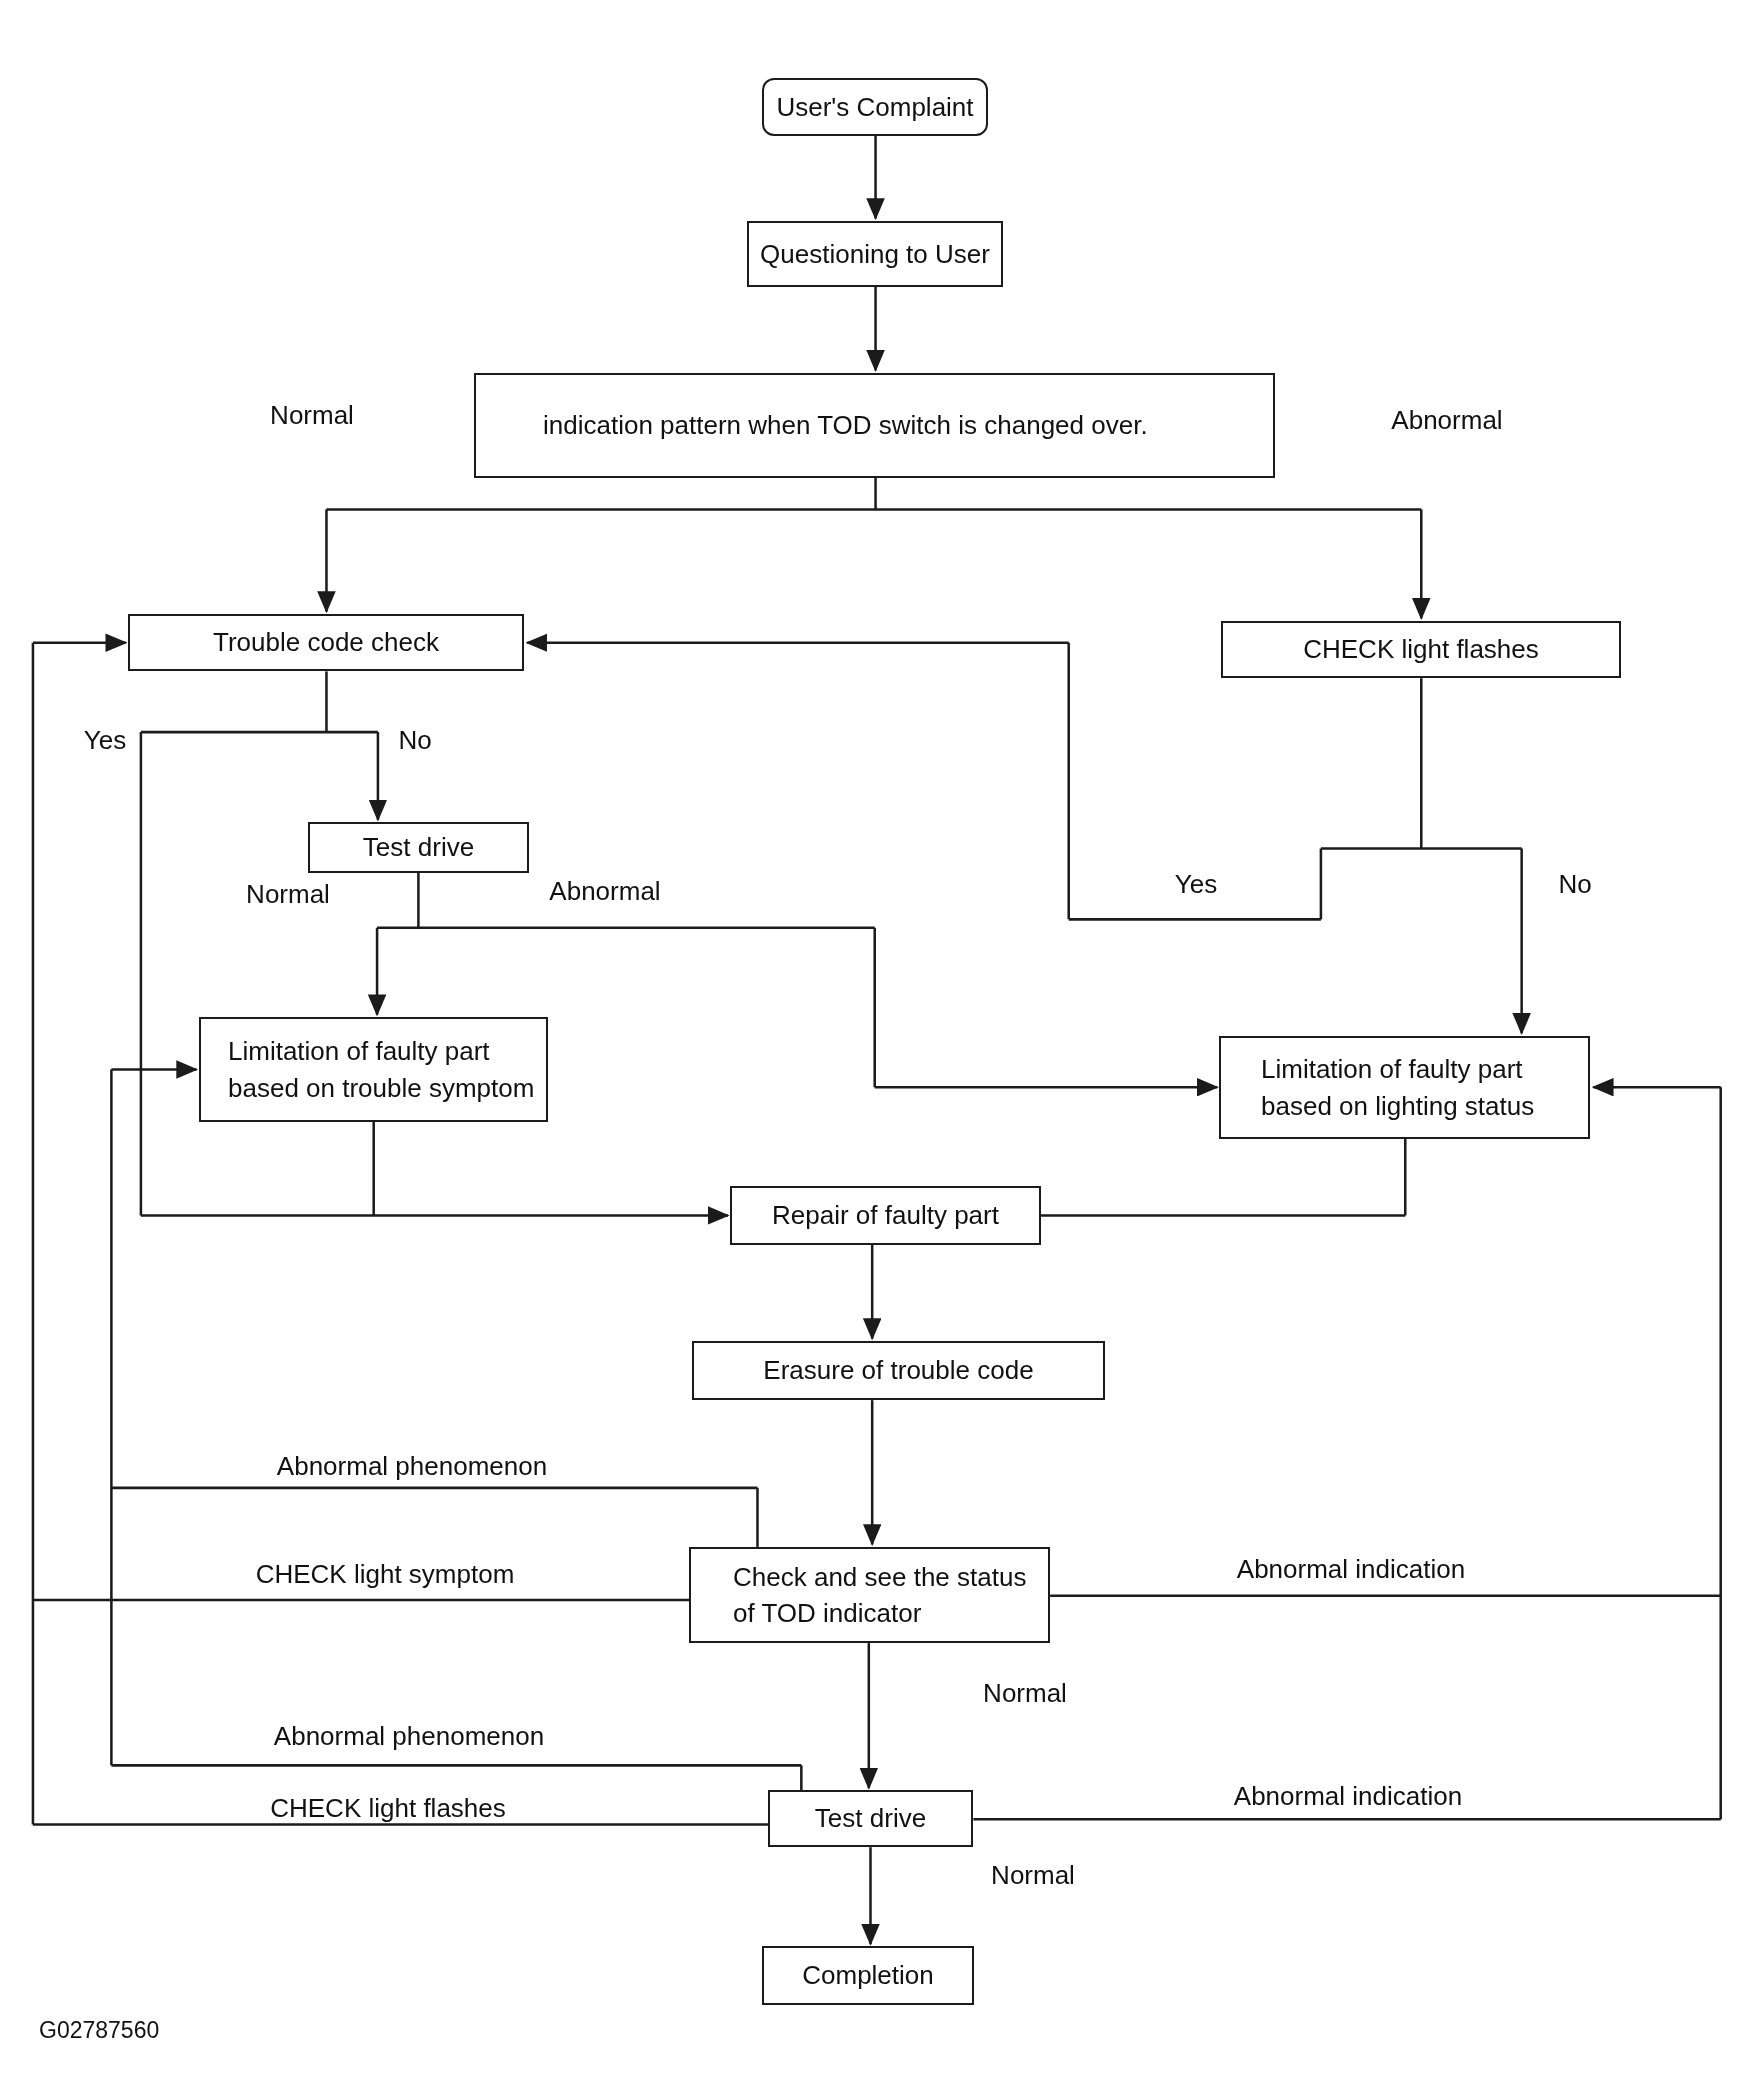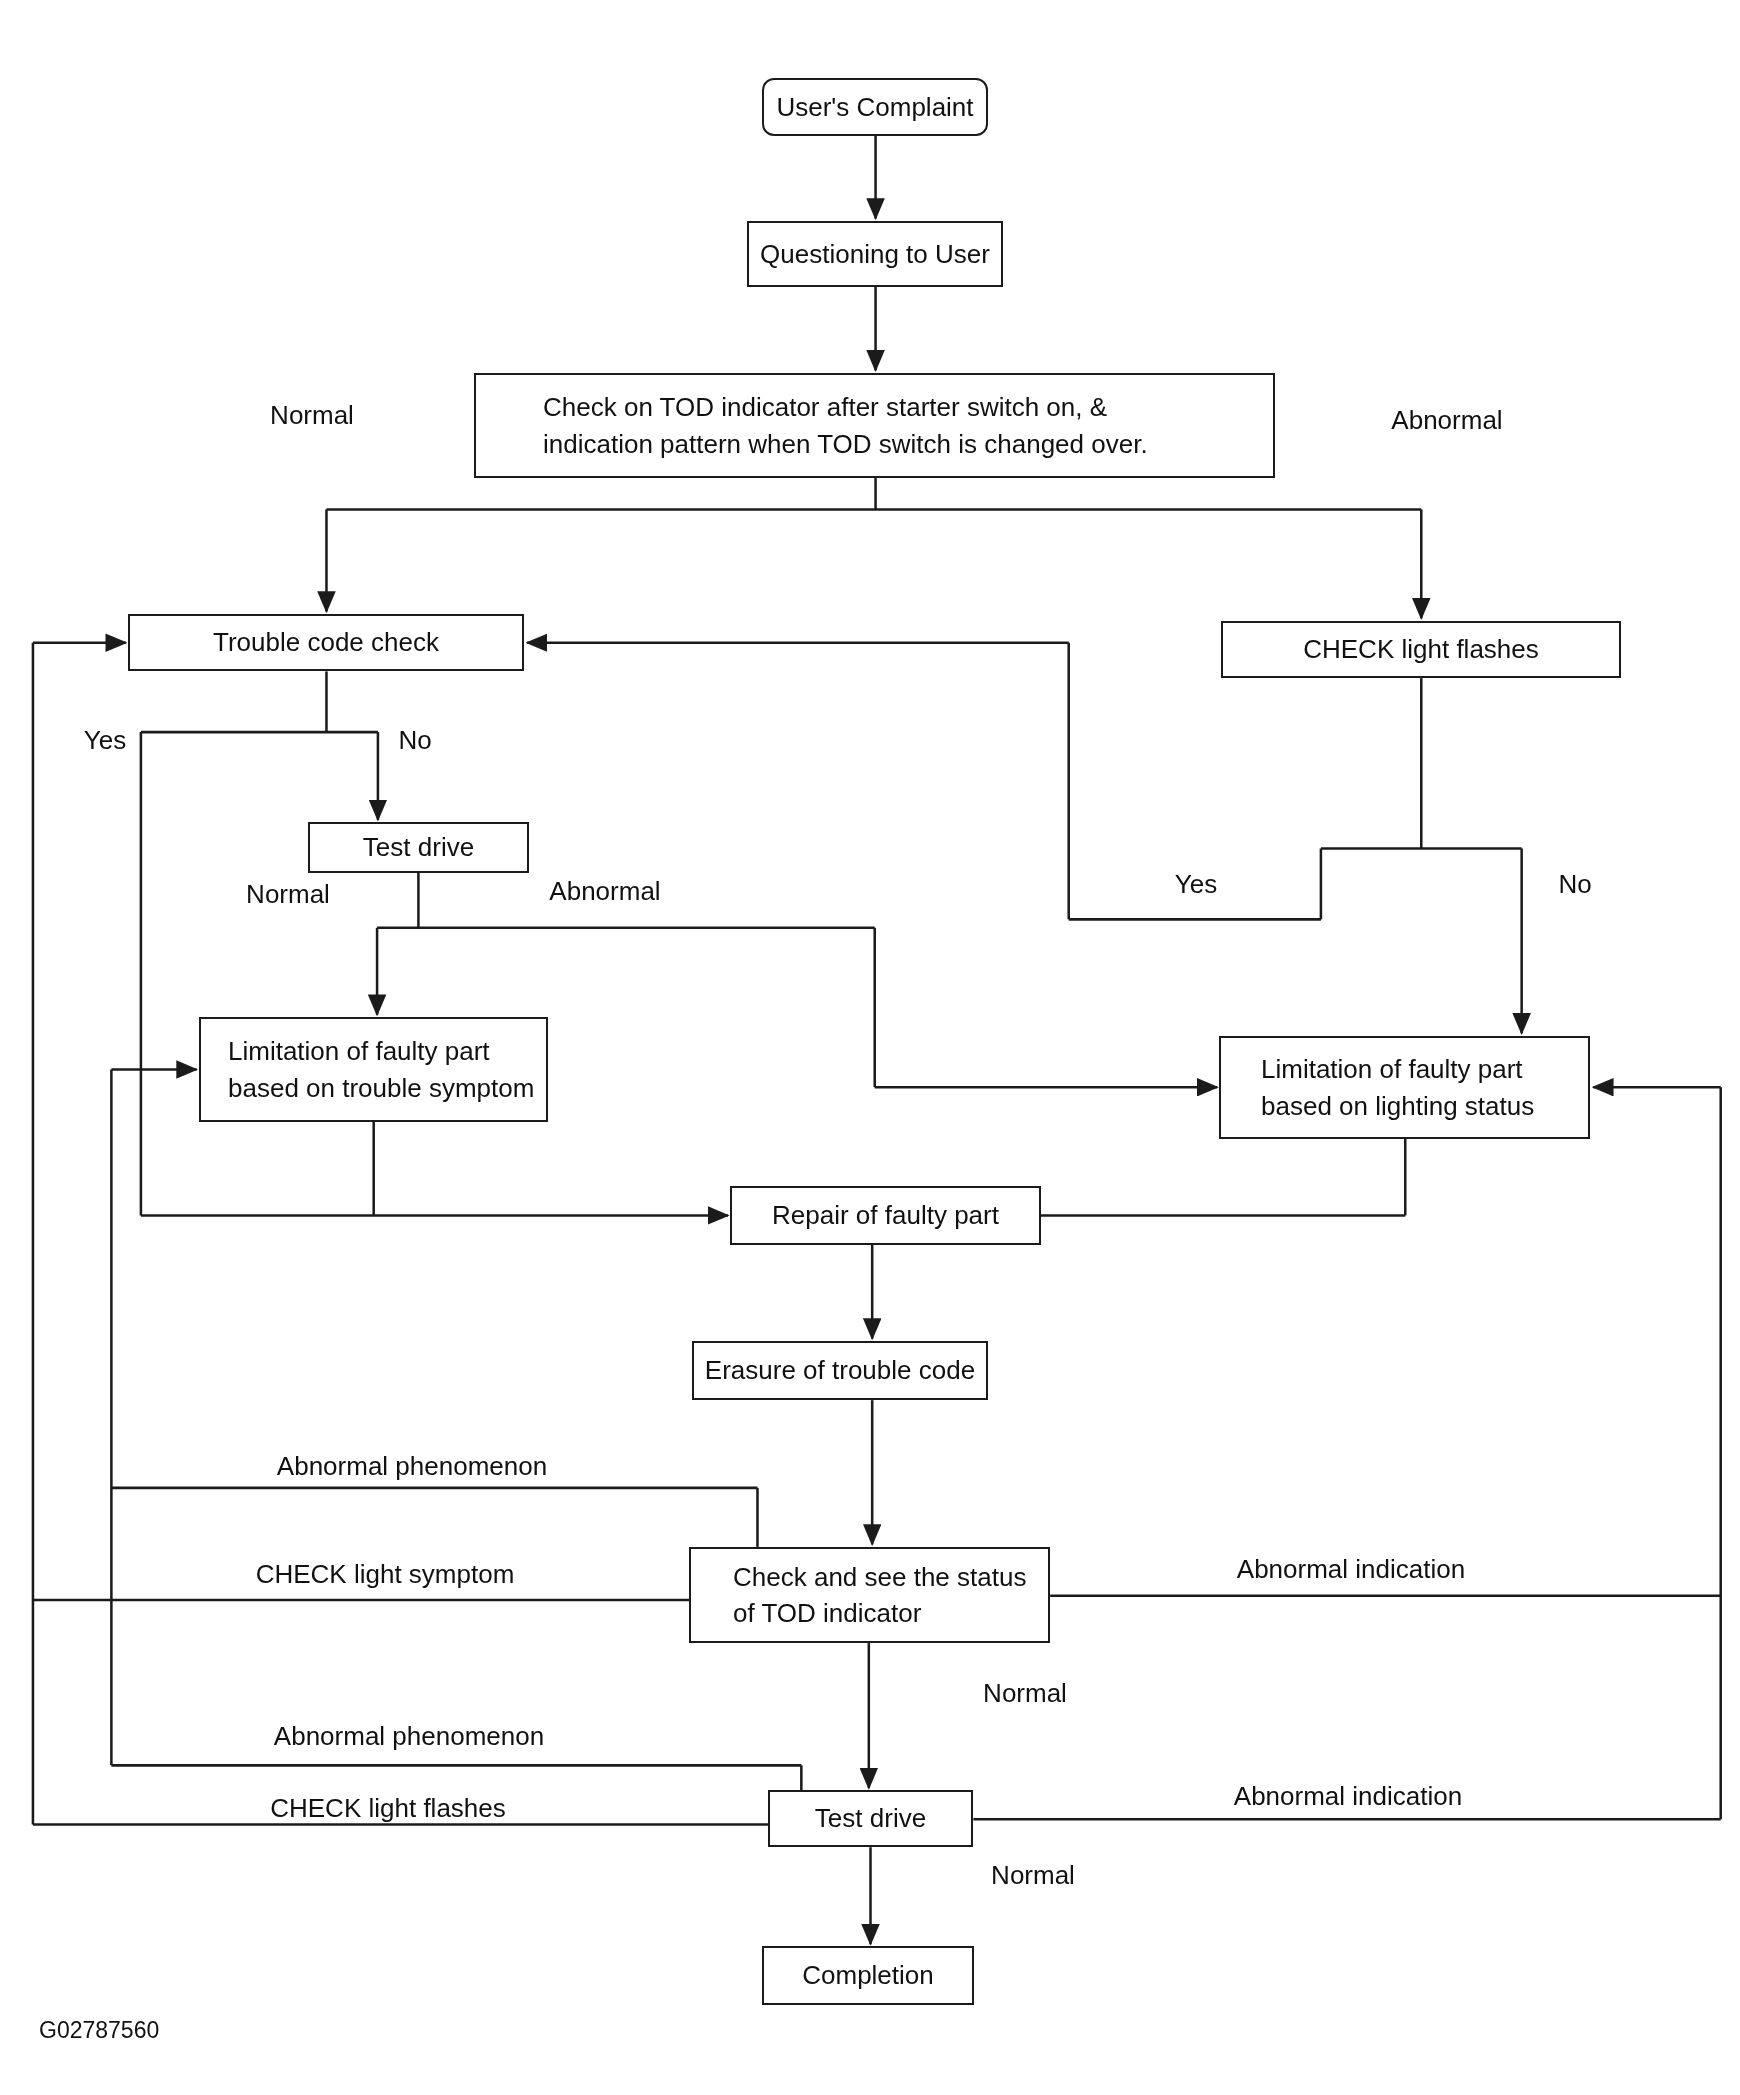--- a/index.html
+++ b/index.html
@@ -114,21 +114,20 @@
 
   <div class="node" style="left:762px; top:78px; width:226px; height:58px;border-radius:12px;">
     <span>User's Complaint</span>
   </div>
 
   <div class="node" style="left:747px; top:221px; width:256px; height:66px;">
     <span>Questioning to User</span>
   </div>
 
   <div class="node multiline" style="left:474px; top:373px; width:801px; height:105px; padding-left:67px;">
-    <span>Check on TOD indicator after starter switch on, &amp;</span>
     <span>indication pattern when TOD switch is changed over.</span>
   </div>
 
   <div class="node" style="left:128px; top:614px; width:396px; height:57px;">
     <span>Trouble code check</span>
   </div>
 
   <div class="node" style="left:1221px; top:621px; width:400px; height:57px;">
     <span>CHECK light flashes</span>
   </div>
@@ -144,21 +143,21 @@
 
   <div class="node multiline" style="left:1219px; top:1036px; width:371px; height:103px; padding-left:40px;">
     <span>Limitation of faulty part</span>
     <span>based on lighting status</span>
   </div>
 
   <div class="node" style="left:730px; top:1186px; width:311px; height:59px;">
     <span>Repair of faulty part</span>
   </div>
 
-  <div class="node" style="left:692px; top:1341px; width:296px; height:59px;">
+  <div class="node" style="left:692px; top:1341px; width:413px; height:59px;">
     <span>Erasure of trouble code</span>
   </div>
 
   <div class="node multiline" style="left:689px; top:1547px; width:361px; height:96px; padding-left:42px;">
     <span>Check and see the status</span>
     <span>of TOD indicator</span>
   </div>
 
   <div class="node" style="left:768px; top:1790px; width:205px; height:57px;">
     <span>Test drive</span>

